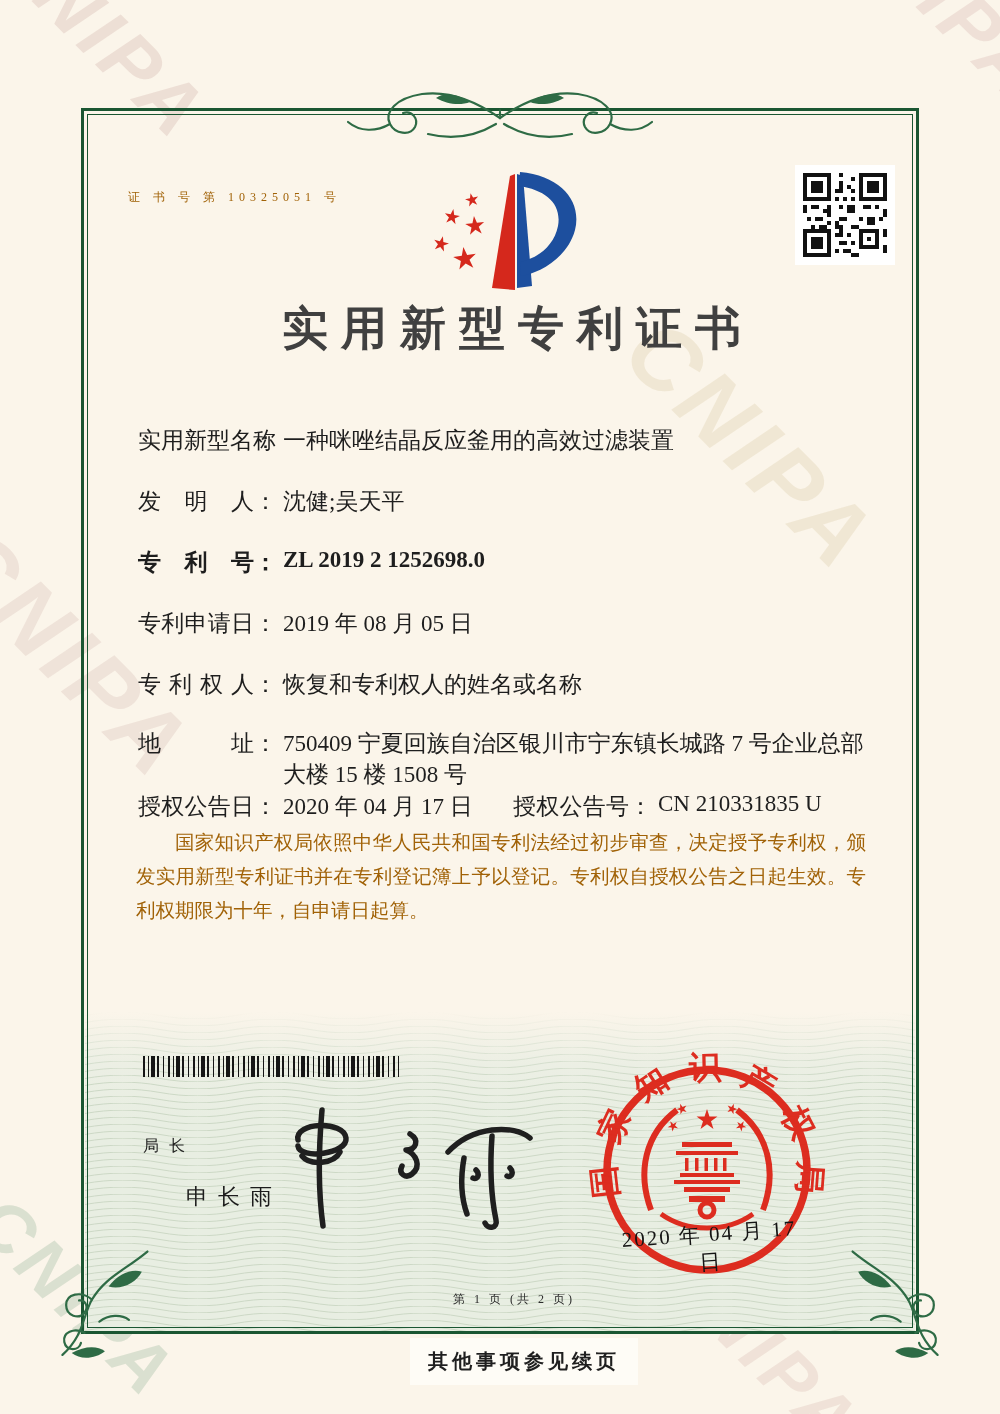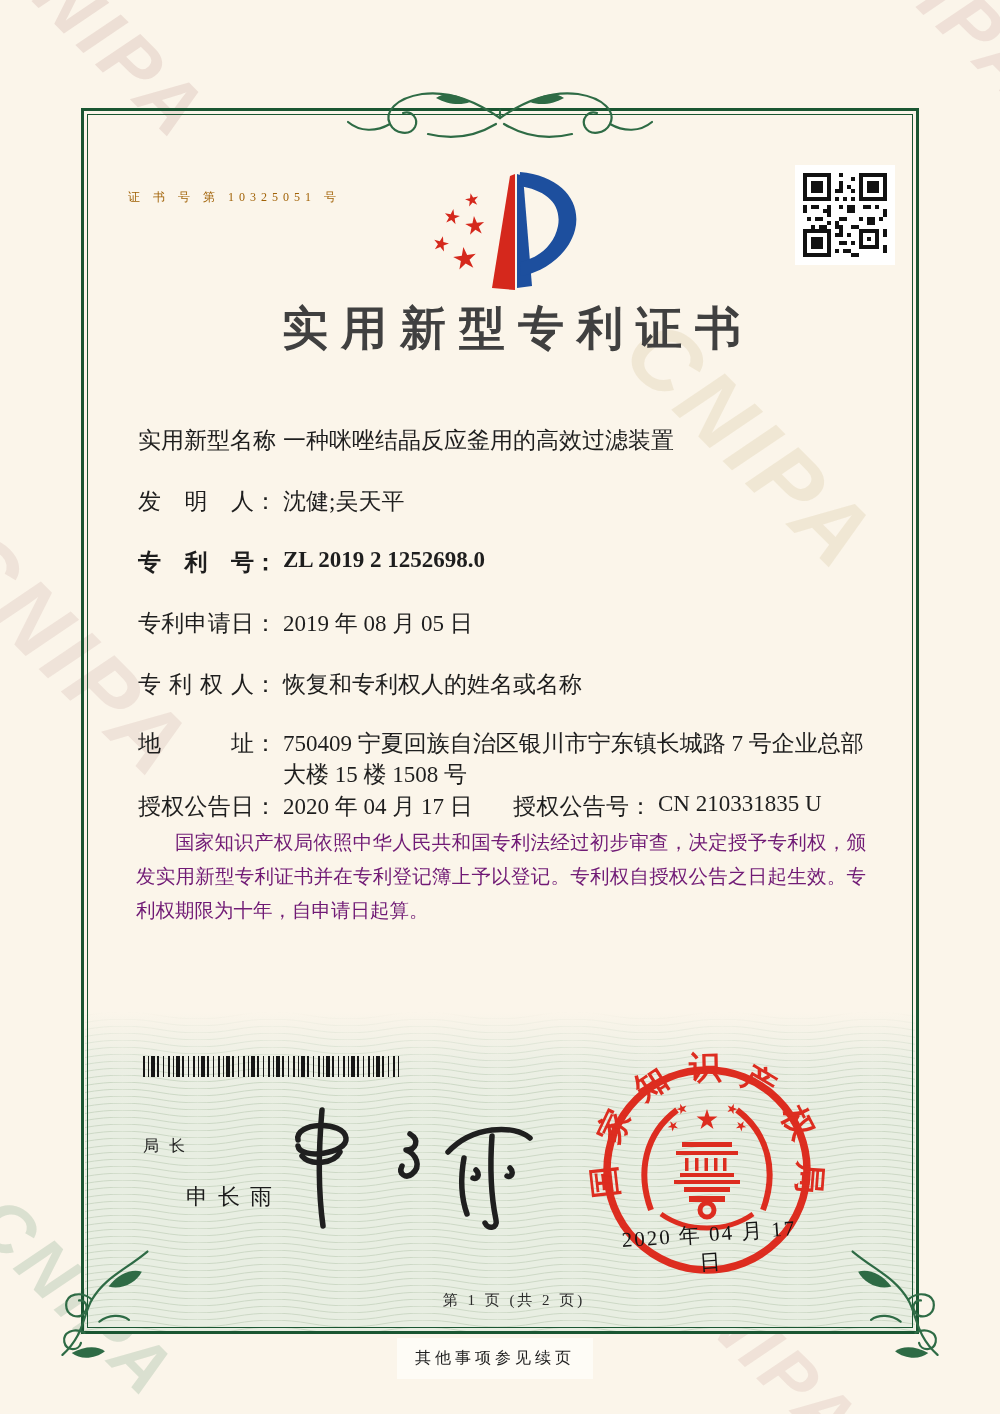--- a/index.html
+++ b/index.html
@@ -30,21 +30,21 @@
   
   .row{position:absolute;left:138px;font-size:23px;white-space:nowrap;}
   .lbl{display:inline-block;width:116px;text-align:justify;text-align-last:justify;vertical-align:top;}
   .colon{vertical-align:top;}
   .val{margin-left:6px;vertical-align:top;}
   .val.wrap{display:inline-block;width:584px;white-space:normal;line-height:31px;}
   .grant2{position:absolute;left:375px;top:0;}
 
   
   .legal{position:absolute;left:136px;top:826px;width:730px;}
-  .legal p{margin:0;text-indent:2em;font-size:19.5px;line-height:34px;color:#701a75;text-align:justify;}
+  .legal p{margin:0;text-indent:2em;font-size:19.5px;line-height:34px;color:#a16207;text-align:justify;}
 
   
   .band{position:absolute;left:85px;top:1012px;width:830px;height:320px;
         background:linear-gradient(180deg,rgba(233,238,227,0) 0,rgba(233,238,227,.85) 52px,#e8eee2 110px);}
   .band .waves{position:absolute;inset:0;
         -webkit-mask-image:linear-gradient(180deg,transparent 0,#000 70px);
         mask-image:linear-gradient(180deg,transparent 0,#000 70px);}
 
   .barcode{position:absolute;left:143px;top:1056px;width:256px;height:21px;
      background:repeating-linear-gradient(90deg,
@@ -56,23 +56,23 @@
 
   .signer-title{position:absolute;left:143px;top:1136px;font-size:16px;letter-spacing:10px;color:#1c1c1c;}
   .signer-name{position:absolute;left:143px;top:1182px;font-size:22px;letter-spacing:10px;color:#1c1c1c;margin-left:43px;}
   .signature{position:absolute;left:258px;top:1096px;}
 
   .seal{position:absolute;left:587px;top:1050px;}
   .seal-date{position:absolute;left:610px;top:1220px;width:200px;text-align:center;
              font-size:21px;letter-spacing:2px;color:#141414;transform:rotate(-4deg);}
 
   .page-info{position:absolute;left:81px;top:1291px;width:866px;text-align:center;
-             font-size:15px;letter-spacing:3px;color:#2b2b2b;}
-  .note{position:absolute;left:397px;top:1338px;background:#fefcf6;padding:10px 18px;
-        font-size:16px;letter-spacing:4px;color:#1f1f1f;}
+             font-size:12px;letter-spacing:3px;color:#2b2b2b;}
+  .note{position:absolute;left:410px;top:1338px;background:#fefcf6;padding:10px 18px;
+        font-size:20px;letter-spacing:4px;color:#1f1f1f;font-weight:bold;}
 </style>
 </head>
 <body>
 
 <div class="page" data-name="patent-certificate-page">
 
   <div class="wm" data-name="watermark-cnipa" style="left:-34px;top:-14px;font-size:78px;color:rgba(216,186,178,0.38);">CNIPA</div>
   <div class="wm" data-name="watermark-cnipa" style="left:806px;top:-52px;font-size:78px;color:rgba(216,186,178,0.34);">CNIPA</div>
   <div class="wm" data-name="watermark-cnipa" style="left:596px;top:392px;font-size:92px;color:rgba(233,222,197,0.60);">CNIPA</div>
   <div class="wm" data-name="watermark-cnipa" style="left:-88px;top:600px;font-size:92px;color:rgba(222,196,188,0.38);">CNIPA</div>

